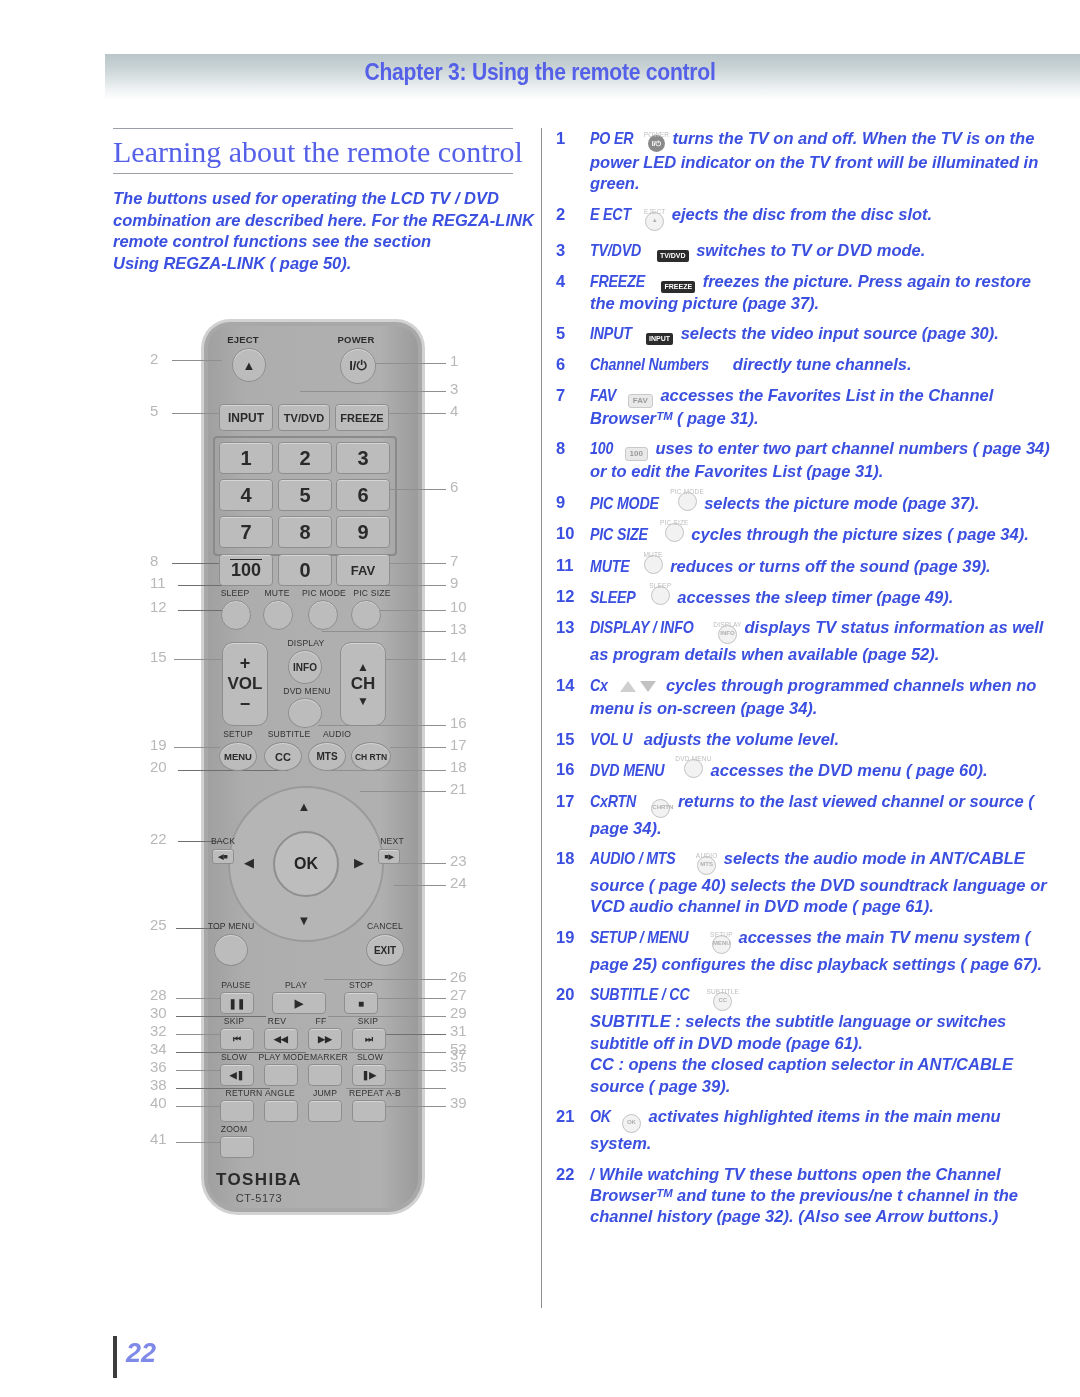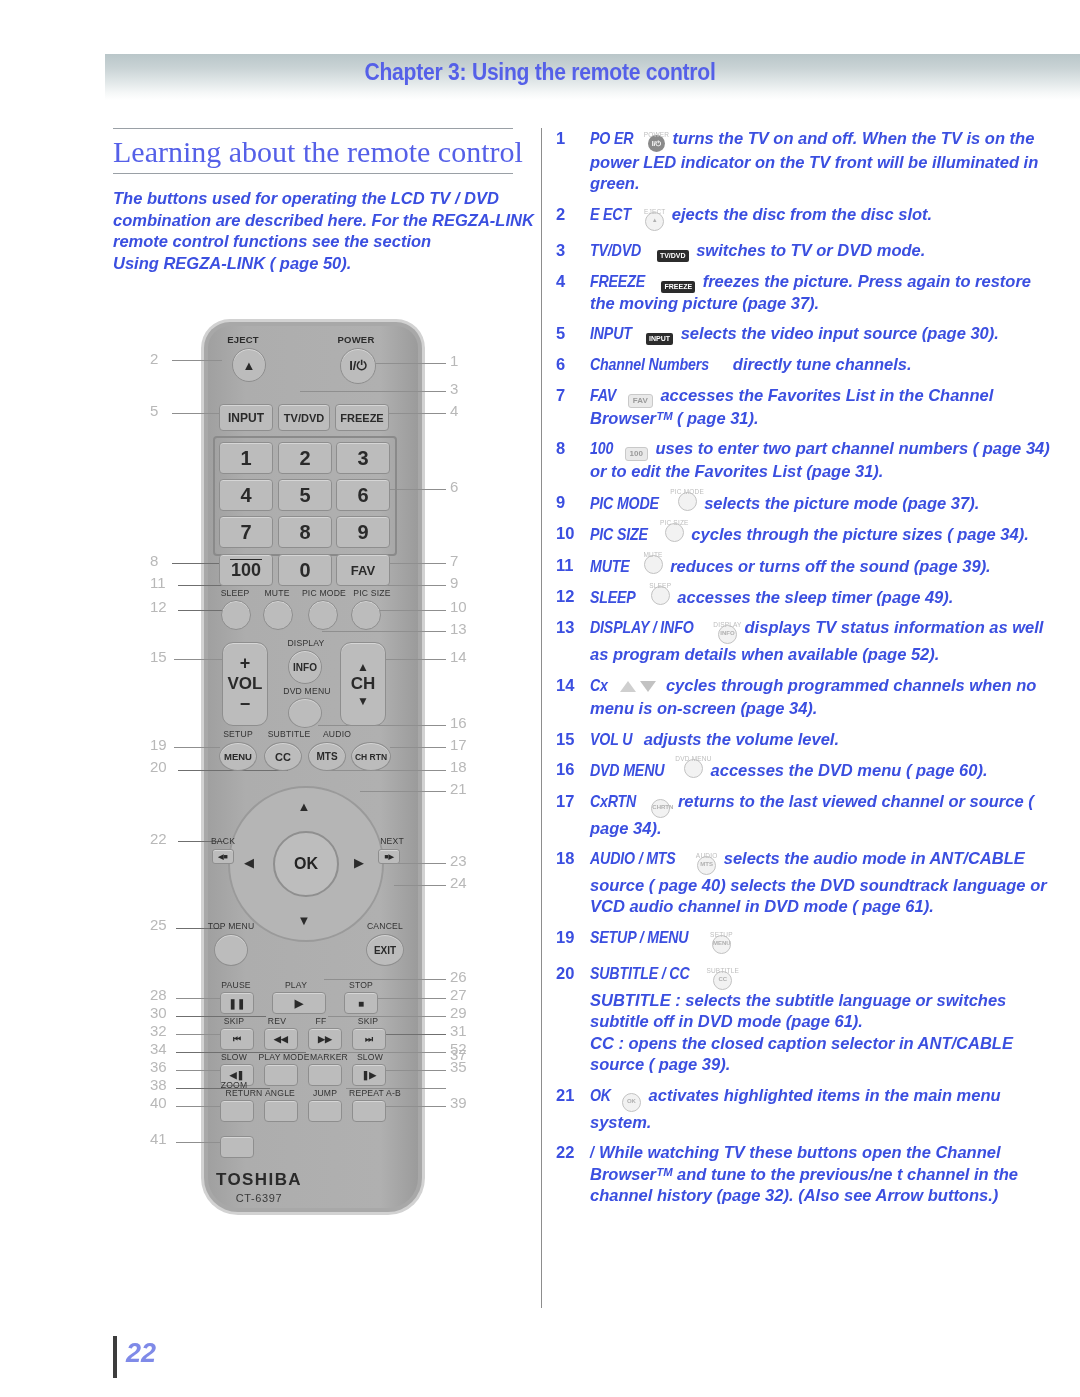--- a/index.html
+++ b/index.html
@@ -334,25 +334,25 @@
 
     <div class="lbl lbl-sm" style="left:68px;top:770px;width:52px;">RETURN</div>
     <div class="lbl lbl-sm" style="left:106px;top:770px;width:48px;">ANGLE</div>
     <div class="lbl lbl-sm" style="left:154px;top:770px;width:42px;">JUMP</div>
     <div class="lbl lbl-sm" style="left:192px;top:770px;width:66px;">REPEAT A-B</div>
     <div class="key" style="left:70px;top:782px;width:32px;height:20px;"></div>
     <div class="key" style="left:114px;top:782px;width:32px;height:20px;"></div>
     <div class="key" style="left:158px;top:782px;width:32px;height:20px;"></div>
     <div class="key" style="left:202px;top:782px;width:32px;height:20px;"></div>
 
-    <div class="lbl lbl-sm" style="left:62px;top:762px;width:44px;text-align:center;">ZOOM</div>
+    <div class="lbl lbl-sm" style="left:62px;top:806px;width:44px;text-align:center;">ZOOM</div>
     <div class="key" style="left:70px;top:818px;width:32px;height:20px;"></div>
 
     <div class="brand" style="top:852px;">TOSHIBA</div>
-    <div class="model" style="top:874px;">CT-6397</div>
+    <div class="model" style="top:874px;">CT-5173</div>
 
     <div class="callnum" style="left:0px;top:32px;">2</div>
     <div class="leader" style="left:22px;top:42px;width:50px;"></div>
     <div class="callnum" style="left:0px;top:84px;">5</div>
     <div class="leader" style="left:22px;top:95px;width:48px;"></div>
     <div class="callnum" style="left:0px;top:234px;">8</div>
     <div class="leader dark" style="left:22px;top:245px;width:48px;"></div>
     <div class="callnum" style="left:0px;top:256px;">11</div>
     <div class="leader dark" style="left:28px;top:267px;width:90px;"></div>
     <div class="callnum" style="left:0px;top:280px;">12</div>
@@ -449,20 +449,20 @@
         <li class="item"><span class="num">9</span><span class="kw cond">PIC MODE</span> <span class="chip chip-circ"><span class="chip-sup">PIC MODE</span></span><span> selects the picture mode (page 37).</span></li>
         <li class="item"><span class="num">10</span><span class="kw cond">PIC SIZE</span> <span class="chip chip-circ"><span class="chip-sup">PIC SIZE</span></span><span> cycles through the picture sizes (    page 34).</span></li>
         <li class="item"><span class="num">11</span><span class="kw cond">MUTE</span> <span class="chip chip-circ"><span class="chip-sup">MUTE</span></span><span> reduces or turns off the sound (page 39).</span></li>
         <li class="item"><span class="num">12</span><span class="kw cond">SLEEP</span> <span class="chip chip-circ"><span class="chip-sup">SLEEP</span></span><span> accesses the sleep timer (page 49).</span></li>
         <li class="item"><span class="num">13</span><span class="kw cond">DISPLAY / INFO</span> <span class="chip chip-circ"><span>INFO</span><span class="chip-sup">DISPLAY</span></span><span> displays TV status information as well as program details  when available (page 52).</span></li>
         <li class="item"><span class="num">14</span><span class="kw cond">Cx</span> <span class="chip"><span class="tri up"></span><span class="tri dn"></span></span><span> cycles through programmed channels when no menu is on-screen (page 34).</span></li>
         <li class="item"><span class="num">15</span><span class="kw cond">VOL U</span> <span>  adjusts the volume level.</span></li>
         <li class="item"><span class="num">16</span><span class="kw cond">DVD MENU</span> <span class="chip chip-circ"><span class="chip-sup">DVD MENU</span></span><span> accesses the DVD menu (    page 60).</span></li>
         <li class="item"><span class="num">17</span><span class="kw cond">CxRTN</span> <span class="chip chip-circ"><span>CHRTN</span></span><span> returns to the last viewed channel or source ( page 34).</span></li>
         <li class="item"><span class="num">18</span><span class="kw cond">AUDIO / MTS</span> <span class="chip chip-circ"><span>MTS</span><span class="chip-sup">AUDIO</span></span><span> selects the audio mode in ANT/CABLE source ( page 40)  selects the DVD soundtrack language or VCD audio channel in DVD mode (  page 61).</span></li>
-        <li class="item"><span class="num">19</span><span class="kw cond">SETUP / MENU</span> <span class="chip chip-circ"><span>MENU</span><span class="chip-sup">SETUP</span></span></li>
+        <li class="item"><span class="num">19</span><span class="kw cond">SETUP / MENU</span> <span class="chip chip-circ"><span>MENU</span><span class="chip-sup">SETUP</span></span><span> accesses the main TV menu system (    page 25)  configures the disc playback settings (    page 67).</span></li>
         <li class="item"><span class="num">20</span><span class="kw cond">SUBTITLE / CC</span> <span class="chip chip-circ"><span>CC</span><span class="chip-sup">SUBTITLE</span></span><div>SUBTITLE :  selects the subtitle language or switches subtitle off in DVD mode (page 61).</div><div>CC : opens the closed caption selector in ANT/CABLE source (  page 39).</div></li>
         <li class="item"><span class="num">21</span><span class="kw cond">OK</span> <span class="chip chip-circ"><span>OK</span></span><span> activates highlighted items in the main menu system.</span></li>
         <li class="item"><span class="num">22</span><span class="kw cond">  /  </span> <span>  While watching TV  these buttons open the Channel Browserᵀᴹ and tune to the previous/ne t channel in the channel history (page 32). (Also see Arrow buttons.)</span></li>
       </ol>
   </div>
 
 </div>
 
 </body></html>

